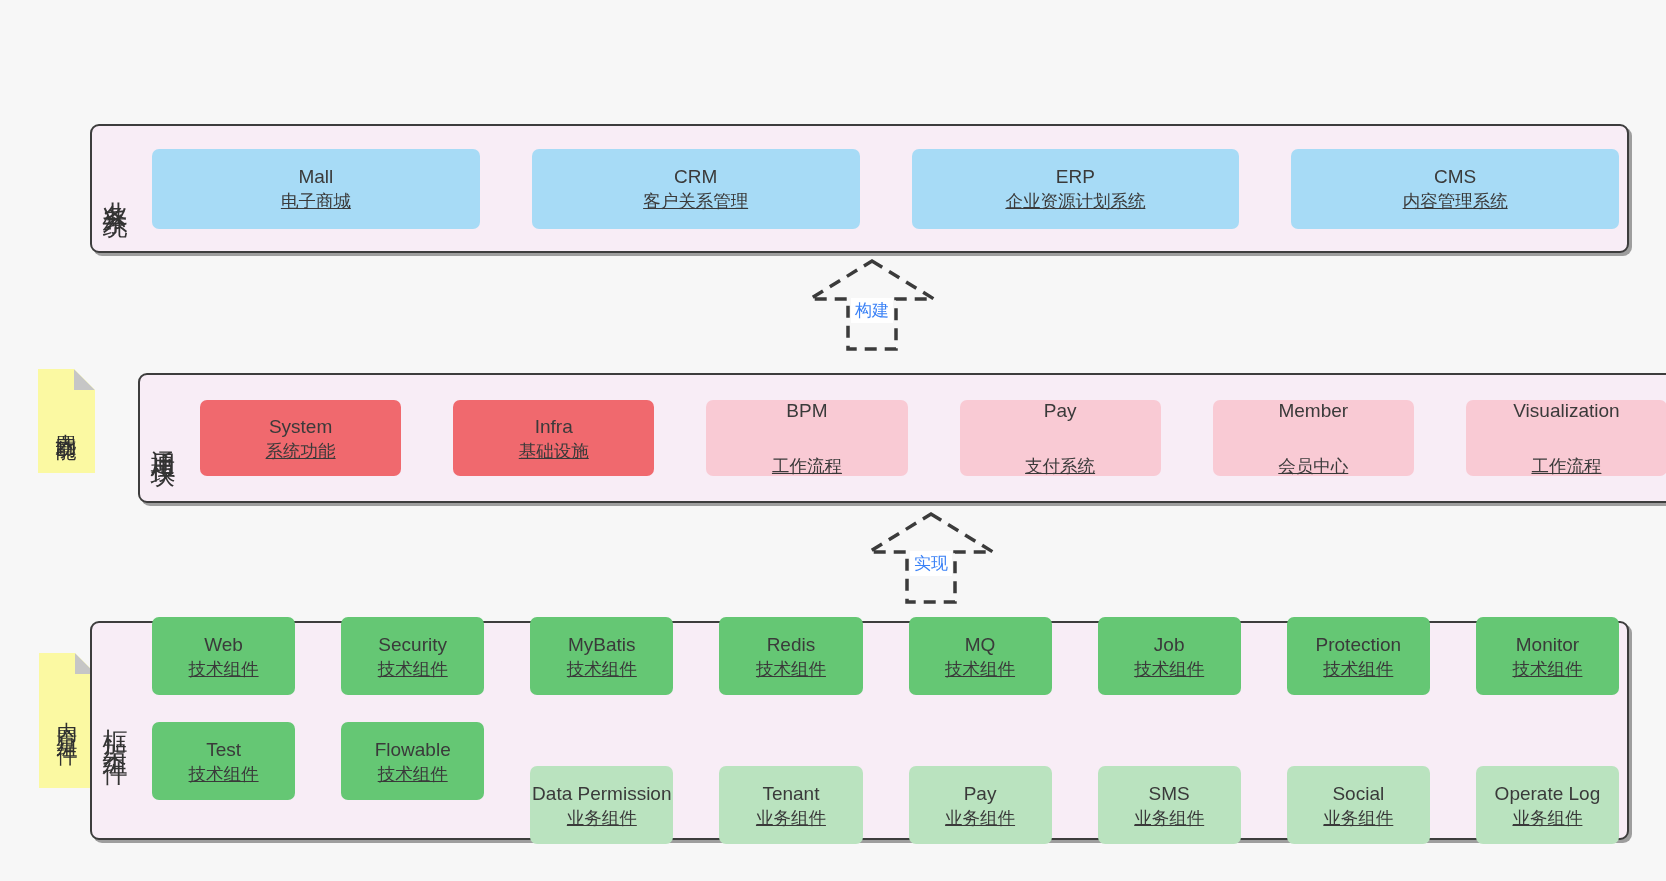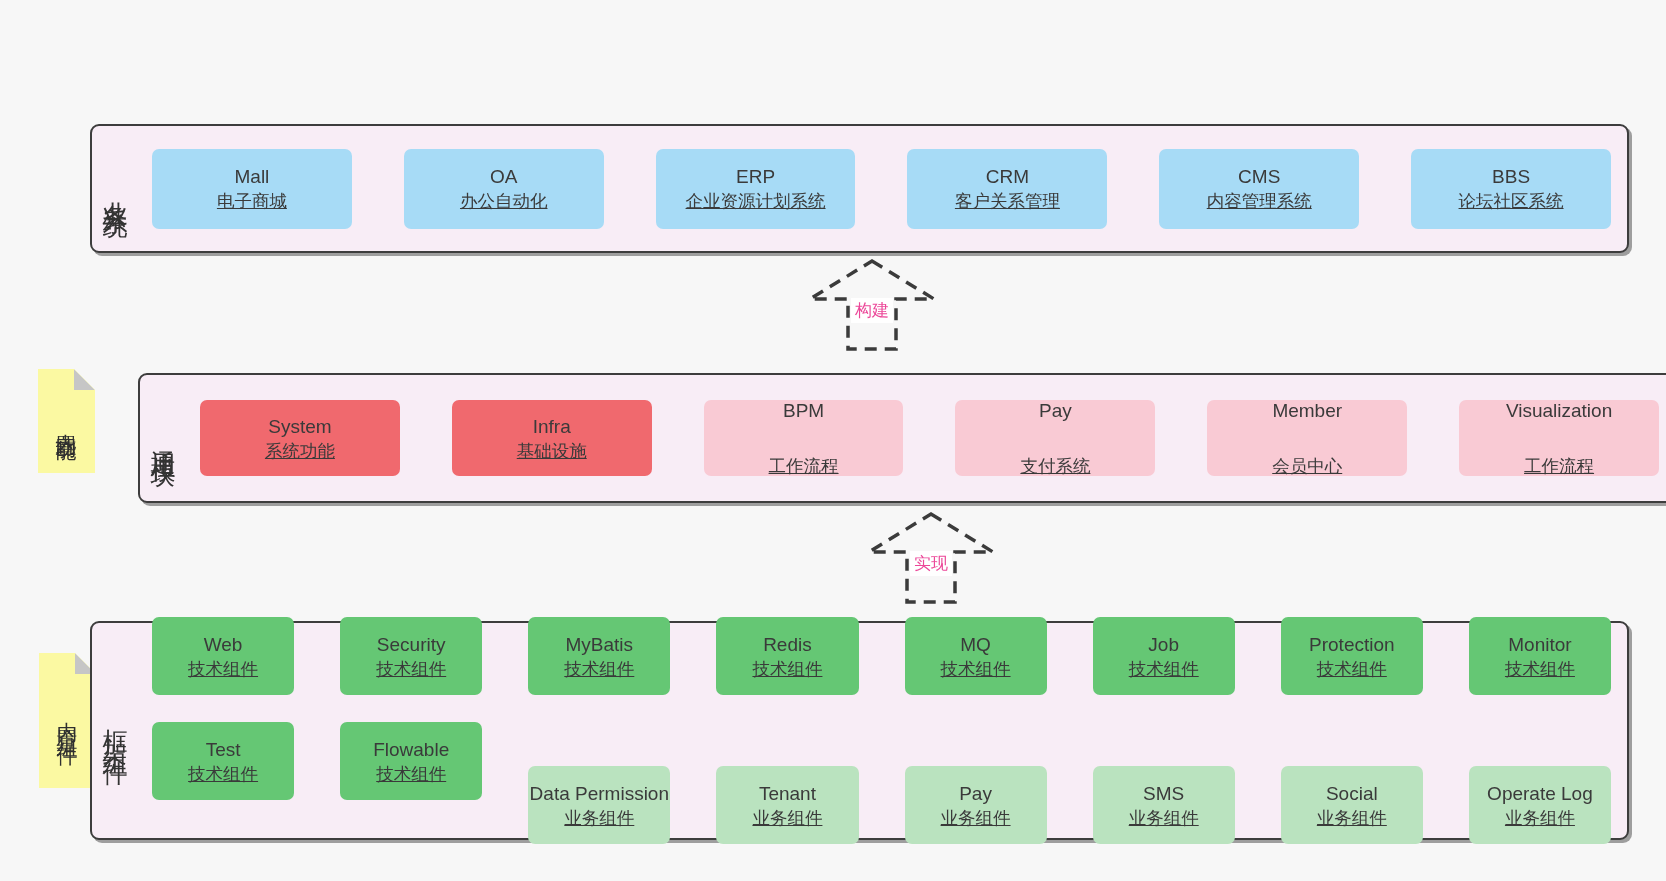--- a/index.html
+++ b/index.html
@@ -25,21 +25,21 @@
   #sec-2{top:621px;height:219px;}
 
   .sec-label{width:46px;display:flex;align-items:center;justify-content:center;}
   .sec-label span{
     writing-mode:vertical-rl;text-orientation:upright;
     font-size:25px;letter-spacing:4px;line-height:1;color:#333;
   }
   #sec-2 .sec-label span{letter-spacing:11px;}
 
   .rows{flex:1;display:flex;flex-direction:column;justify-content:center;
-        gap:27px;padding:0 16px 0 14px;}
+        gap:27px;padding:0 8px 0 14px;}
   .node-row{display:flex;gap:52px;}
   #sec-2 .node-row{gap:46px;}
 
   .node{
     flex:1;border-radius:7px;display:flex;flex-direction:column;
     align-items:center;justify-content:center;text-align:center;
   }
   #sec-0 .node{height:80px;}
   #sec-1 .node{height:76px;}
   #sec-2 .node{height:78px;}
@@ -75,21 +75,21 @@
   .arrow{position:absolute;width:130px;height:94px;z-index:0;}
   #arrow-0{left:807px;top:258px;}
   #arrow-1{left:866px;top:511px;}
   .arrow svg{display:block;}
   .arrow path{
     fill:none;stroke:var(--arrow-stroke,#3b3b3b);
     stroke-width:3.5;stroke-dasharray:12 8;
   }
   .arrow-label{
     position:absolute;left:50%;top:40px;transform:translateX(-50%);
-    background:#ffffff;padding:1px 4px;font-size:17px;color:#ec4899;
+    background:#ffffff;padding:1px 4px;font-size:17px;color:#3b82f6;
     white-space:nowrap;
   }
 </style>
 </head>
 <body>
 
 <div class="canvas">
 
   <div class="sticky" id="sticky-0">
     <i class="fold"></i>
@@ -104,38 +104,30 @@
     <div class="sec-label">
       <span>业务系统</span>
     </div>
     <div class="rows">
         <div class="node-row">
           <div class="node blue">
             <div class="nt">Mall</div>
             <div class="ns">电子商城</div>
           </div>
           <div class="node blue">
-            <div class="nt">OA</div>
-            <div class="ns">办公自动化</div>
+            <div class="nt">CRM</div>
+            <div class="ns">客户关系管理</div>
           </div>
           <div class="node blue">
             <div class="nt">ERP</div>
             <div class="ns">企业资源计划系统</div>
           </div>
           <div class="node blue">
-            <div class="nt">CRM</div>
-            <div class="ns">客户关系管理</div>
-          </div>
-          <div class="node blue">
             <div class="nt">CMS</div>
             <div class="ns">内容管理系统</div>
-          </div>
-          <div class="node blue">
-            <div class="nt">BBS</div>
-            <div class="ns">论坛社区系统</div>
           </div>
         </div>
       </div>
   </section>
 
   <div class="arrow" id="arrow-0">
     <svg width="130" height="94" viewBox="0 0 130 94">
       <path d="M65 3 L127 41 L89 41 L89 91 L41 91 L41 41 L3 41 Z"></path>
     </svg>
     <span class="arrow-label">构建</span>

